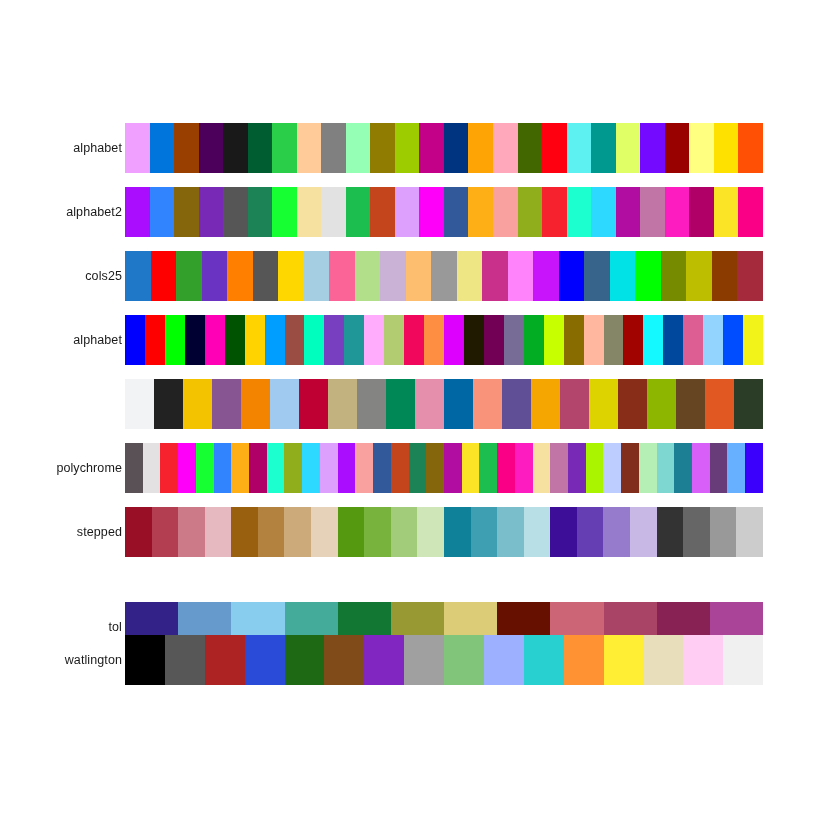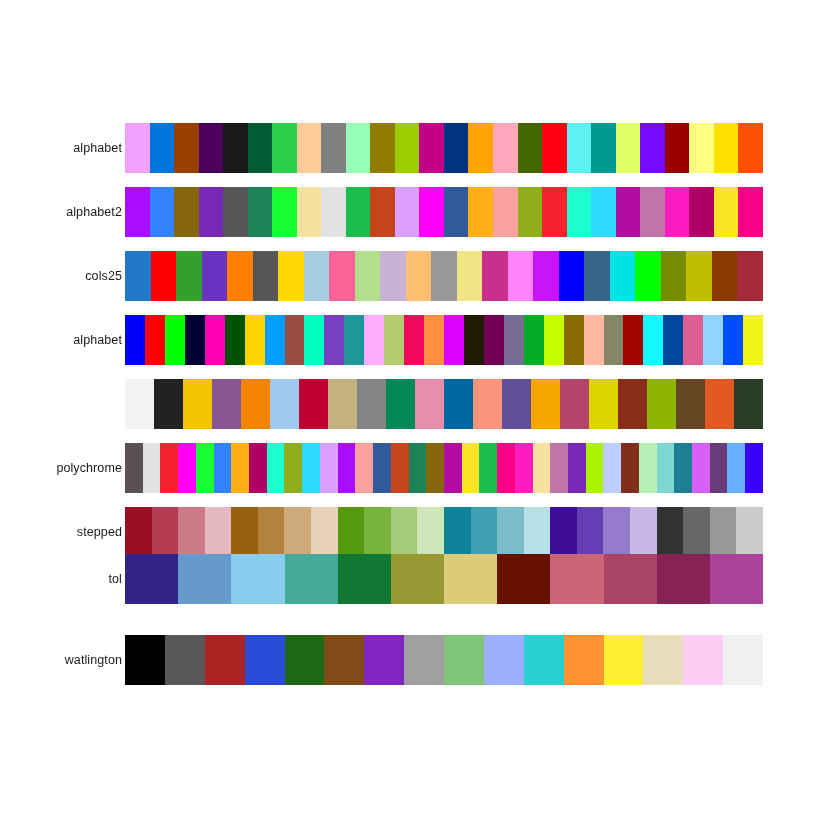--- a/index.html
+++ b/index.html
@@ -278,21 +278,21 @@
         <div class="swatch" style="background: rgb(61, 15, 153); height: 50px;"></div>
         <div class="swatch" style="background: rgb(101, 62, 179); height: 50px;"></div>
         <div class="swatch" style="background: rgb(150, 122, 204); height: 50px;"></div>
         <div class="swatch" style="background: rgb(199, 184, 230); height: 50px;"></div>
         <div class="swatch" style="background: rgb(51, 51, 51); height: 50px;"></div>
         <div class="swatch" style="background: rgb(102, 102, 102); height: 50px;"></div>
         <div class="swatch" style="background: rgb(153, 153, 153); height: 50px;"></div>
         <div class="swatch" style="background: rgb(204, 204, 204); height: 50px;"></div>
       </div>
     </div>
-    <div class="palette-row" style="top: 554px; height: 50px;">
+    <div class="palette-row" style="top: 602px; height: 50px;">
       <div class="row-label" style="width: 122px; height: 50px; line-height: 50px; color: rgb(26, 26, 26);">tol</div>
       <div class="swatch-strip" style="left: 125px; width: 638px; height: 50px;">
         <div class="swatch" style="background: rgb(51, 34, 136); height: 50px;"></div>
         <div class="swatch" style="background: rgb(102, 153, 204); height: 50px;"></div>
         <div class="swatch" style="background: rgb(136, 204, 238); height: 50px;"></div>
         <div class="swatch" style="background: rgb(68, 170, 153); height: 50px;"></div>
         <div class="swatch" style="background: rgb(17, 119, 51); height: 50px;"></div>
         <div class="swatch" style="background: rgb(153, 153, 51); height: 50px;"></div>
         <div class="swatch" style="background: rgb(221, 204, 119); height: 50px;"></div>
         <div class="swatch" style="background: rgb(102, 17, 0); height: 50px;"></div>

